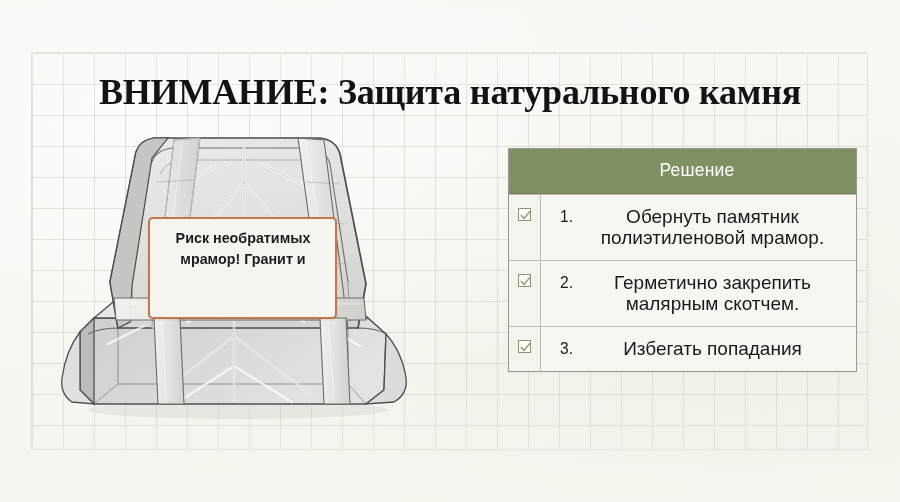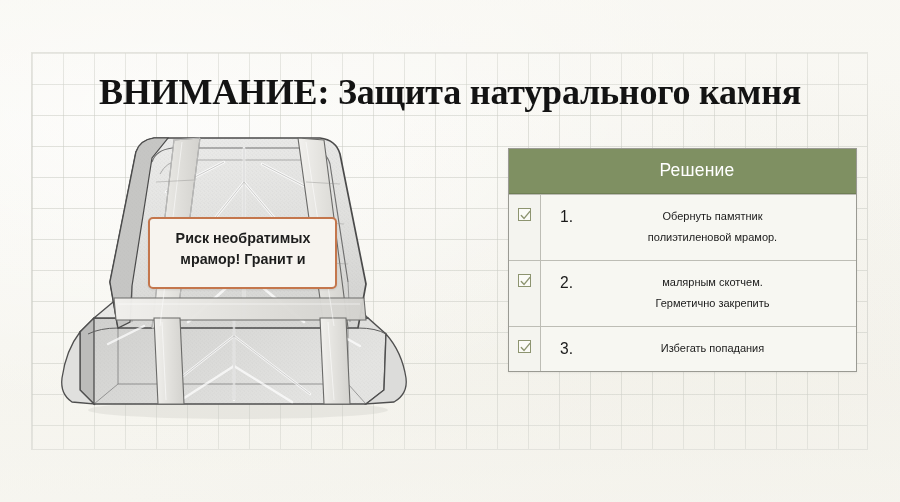--- a/index.html
+++ b/index.html
@@ -75,21 +75,21 @@
     height: 300px;
   }
   #illustration svg { display: block; width: 380px; height: 300px; }
 
   
   #callout {
     position: absolute;
     left: 148px;
     top: 217px;
     width: 189px;
-    height: 72px;
+    height: 102px;
     box-sizing: border-box;
     background: #f7f4ef;
     border: 2px solid #c4764c;
     border-radius: 5px;
     padding: 9px 10px 12px 11px;
     color: #1d1d1d;
     font-size: 14.3px;
     font-weight: bold;
     line-height: 20.5px;
     box-shadow: 0 1px 2px rgba(80,60,45,0.12);
@@ -145,21 +145,21 @@
     padding: 11px 10px 12px 13px;
   }
   .t-num {
     flex: 0 0 25px;
     font-size: 15.6px;
     color: #1a1a1a;
     line-height: 21px;
   }
   .t-text {
     flex: 1 1 auto;
-    font-size: 11px;
+    font-size: 19px;
     color: #1a1a1a;
     line-height: 21px;
   }
 </style>
 </head>
 <body>
 
 <div id="page">
   <div id="paper-texture"></div>
   <div id="grid-frame"></div>
@@ -310,22 +310,22 @@
       <div class="t-check">
         <span class="cb">
           <svg width="11" height="11" viewBox="0 0 11 11" aria-hidden="true">
             <path d="M1.3 5.6 L4.1 8.4 L9.7 1.6" fill="none" stroke="#8d9470" stroke-width="1.4" stroke-linecap="round" stroke-linejoin="round"></path>
           </svg>
         </span>
       </div>
       <div class="t-body">
         <div class="t-num">2.</div>
         <div class="t-text">
+          <div>Герметично закрепить</div>
           <div>малярным скотчем.</div>
-          <div>Герметично закрепить</div>
         </div>
       </div>
     </div>
 
     <div class="t-row">
       <div class="t-check">
         <span class="cb">
           <svg width="11" height="11" viewBox="0 0 11 11" aria-hidden="true">
             <path d="M1.3 5.6 L4.1 8.4 L9.7 1.6" fill="none" stroke="#8d9470" stroke-width="1.4" stroke-linecap="round" stroke-linejoin="round"></path>
           </svg>

